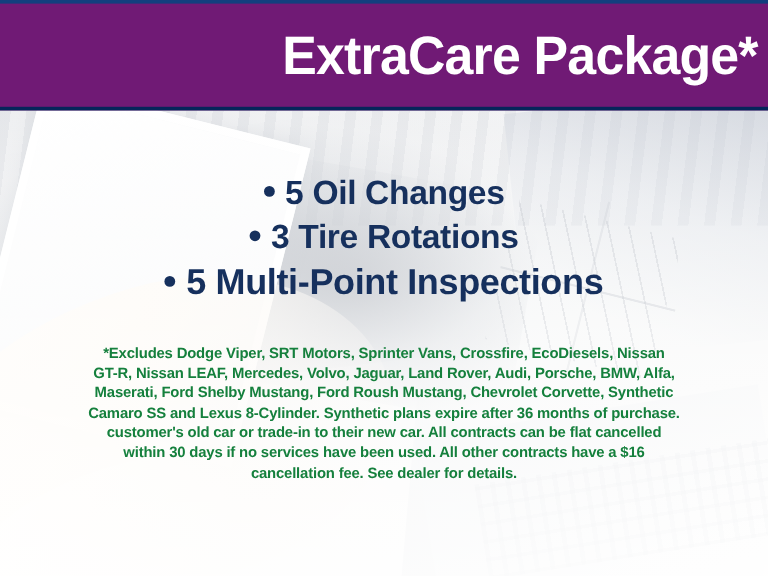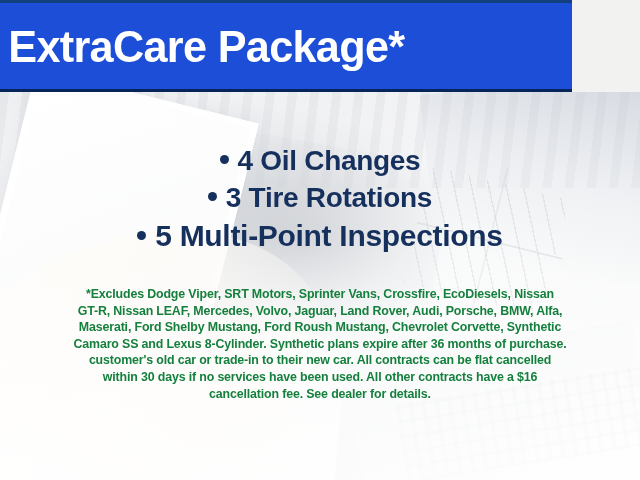--- a/index.html
+++ b/index.html
@@ -128,29 +128,29 @@
   
   .veil {
     left: 0; top: 0; width: 640px; height: 388px;
     background: linear-gradient(180deg, rgba(255,255,255,0.50) 0%, rgba(255,255,255,0.62) 40%, rgba(255,255,255,0.78) 72%, rgba(255,255,255,0.90) 100%);
   }
 
   
   .banner {
     position: absolute;
     left: 0; top: 0;
-    width: 572px;
+    width: 640px;
     height: 92px;
-    background: #1d4ed8;
+    background: #701a75;
     border-top: 3px solid #123f7e;
     border-bottom: 3px solid #06255a;
     box-sizing: border-box;
     display: flex;
     align-items: center;
-    justify-content: flex-start;
+    justify-content: flex-end;
   }
   .banner-title {
     color: #ffffff;
     font-family: "Liberation Sans", sans-serif;
     font-weight: bold;
     font-size: 45px;
     letter-spacing: -0.7px;
     line-height: 1;
     white-space: nowrap;
     transform: scaleX(0.96);
@@ -225,21 +225,21 @@
     <div class="layer sleeve-2"></div>
     <div class="layer veil"></div>
   </div>
 
   <div class="banner">
     <div class="banner-title">ExtraCare Package*</div>
   </div>
 
   <div class="bullets">
     <div class="bullet-line">
-      <span class="dot"></span><span>4 Oil Changes</span>
+      <span class="dot"></span><span>5 Oil Changes</span>
     </div>
     <div class="bullet-line">
       <span class="dot"></span><span>3 Tire Rotations</span>
     </div>
     <div class="bullet-line big">
       <span class="dot"></span><span>5 Multi-Point Inspections</span>
     </div>
   </div>
 
   <div class="disclaimer">

